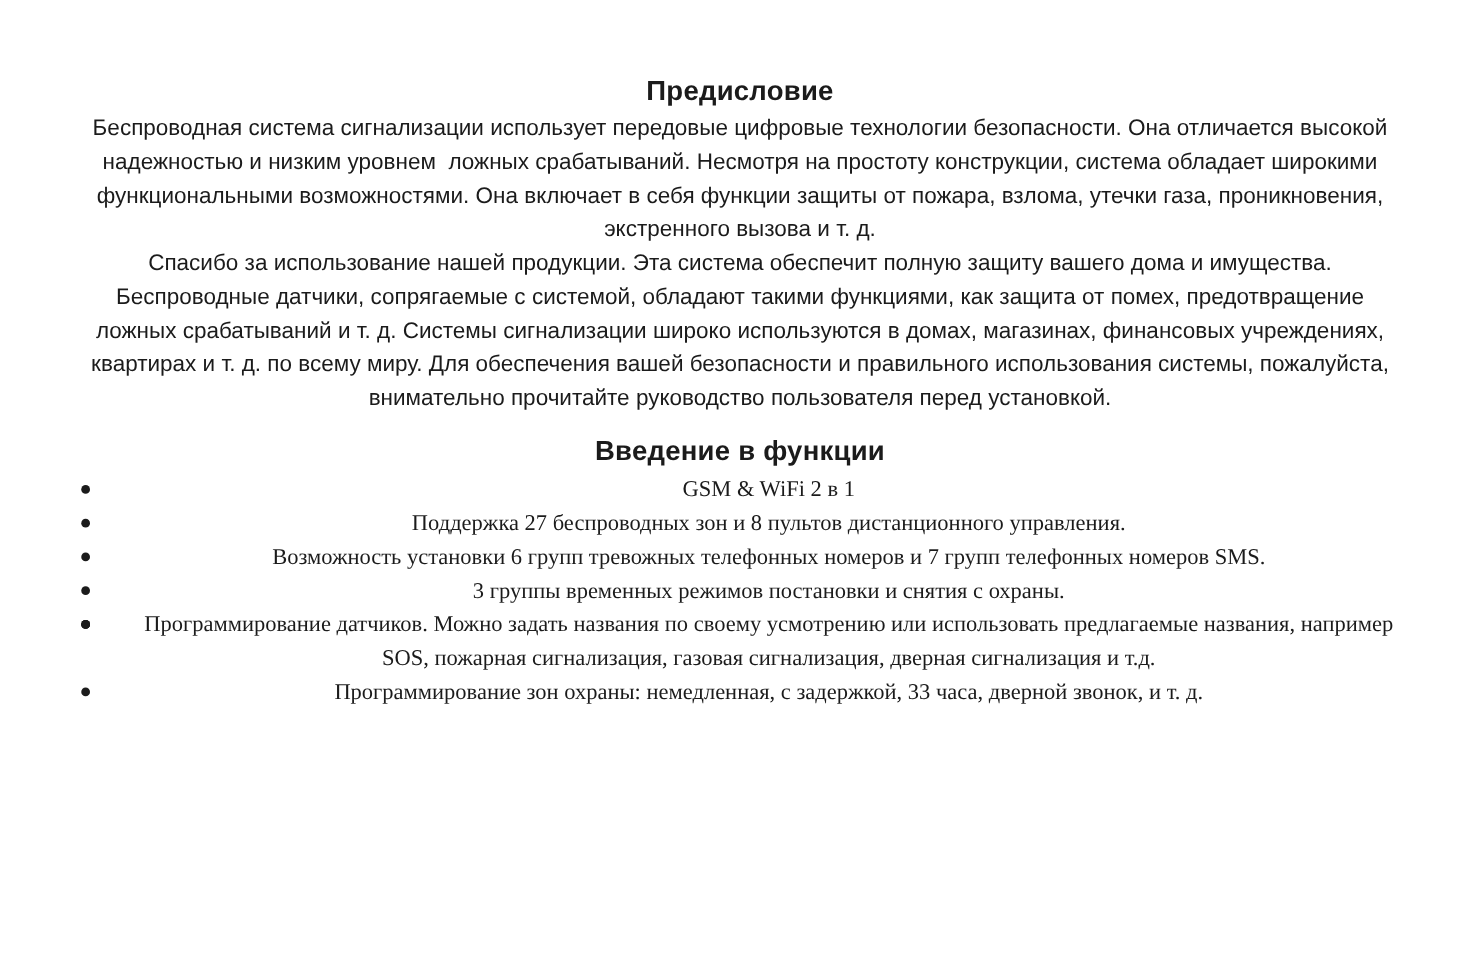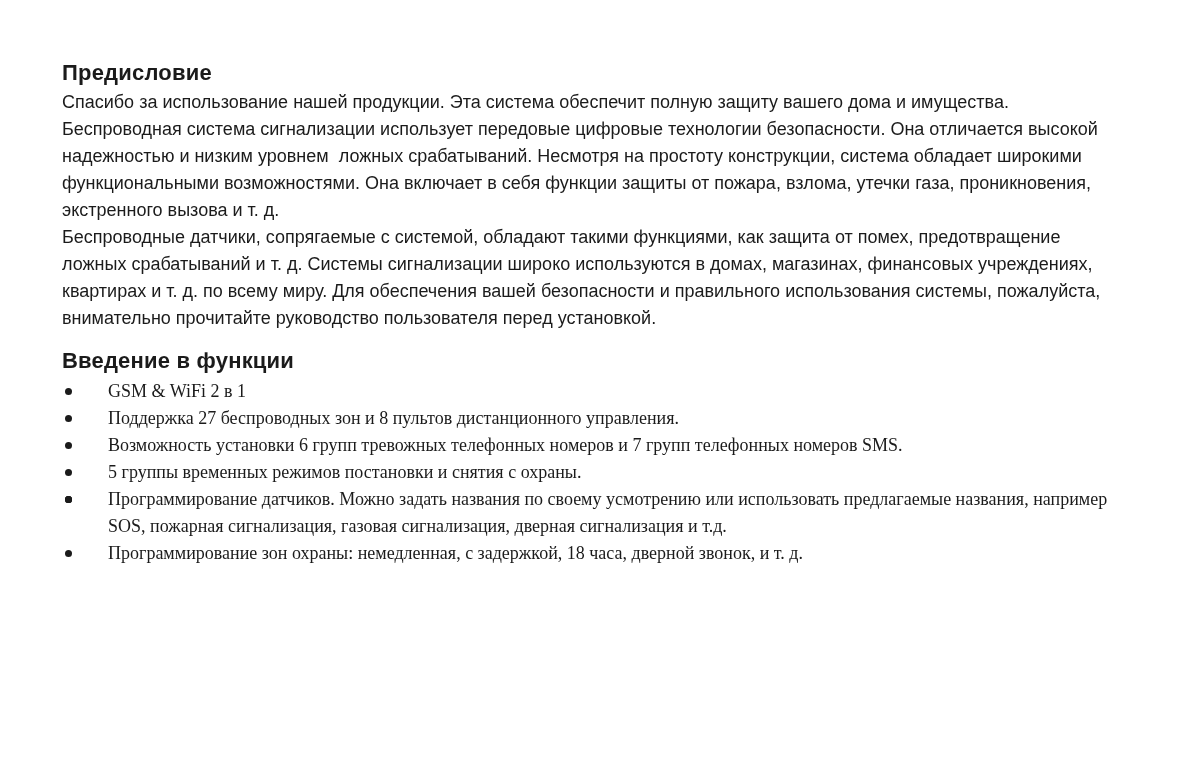--- a/index.html
+++ b/index.html
@@ -13,20 +13,21 @@
       position: relative;
       font-family: "Liberation Sans", sans-serif;
       color: #1b1b1b;
       overflow: hidden;
     }
     .page {
       position: absolute;
       left: 62px;
       top: 60px;
       width: 1060px;
+      text-align: center;
     }
     .doc-heading {
       font-size: 22px;
       font-weight: bold;
       line-height: 26px;
       letter-spacing: 0.2px;
       margin: 0 0 3px 0;
     }
     .doc-paragraph {
       font-size: 18px;
@@ -62,54 +63,54 @@
       white-space: pre-wrap;
     }
   </style>
 </head>
 <body style="background: rgb(255, 255, 255); color: rgb(27, 27, 27);">
 
 <main class="page">
 
   <section>
     <h1 class="doc-heading">Предисловие</h1>
+    <p class="doc-paragraph">Беспроводная система сигнализации использует передовые цифровые технологии безопасности. Она отличается высокой надежностью и низким уровнем  ложных срабатываний. Несмотря на простоту конструкции, система обладает широкими функциональными возможностями. Она включает в себя функции защиты от пожара, взлома, утечки газа, проникновения, экстренного вызова и т. д.</p>
     <p class="doc-paragraph">Спасибо за использование нашей продукции. Эта система обеспечит полную защиту вашего дома и имущества.</p>
-    <p class="doc-paragraph">Беспроводная система сигнализации использует передовые цифровые технологии безопасности. Она отличается высокой надежностью и низким уровнем  ложных срабатываний. Несмотря на простоту конструкции, система обладает широкими функциональными возможностями. Она включает в себя функции защиты от пожара, взлома, утечки газа, проникновения, экстренного вызова и т. д.</p>
     <p class="doc-paragraph">Беспроводные датчики, сопрягаемые с системой, обладают такими функциями, как защита от помех, предотвращение ложных срабатываний и т. д. Системы сигнализации широко используются в домах, магазинах, финансовых учреждениях, квартирах и т. д. по всему миру. Для обеспечения вашей безопасности и правильного использования системы, пожалуйста, внимательно прочитайте руководство пользователя перед установкой.</p>
   </section>
 
   <section class="features-section">
     <h1 class="doc-heading">Введение в функции</h1>
     <ul class="features-list">
       <li>
         <span class="bullet-dot"></span>
         <span class="li-text">GSM &amp; WiFi 2 в 1</span>
       </li>
       <li>
         <span class="bullet-dot"></span>
         <span class="li-text">Поддержка 27 беспроводных зон и 8 пультов дистанционного управления.</span>
       </li>
       <li>
         <span class="bullet-dot"></span>
         <span class="li-text">Возможность установки 6 групп тревожных телефонных номеров и 7 групп телефонных номеров SMS.</span>
       </li>
       <li>
         <span class="bullet-dot"></span>
-        <span class="li-text">5 группы временных режимов постановки и снятия с охраны.</span>
+        <span class="li-text">3 группы временных режимов постановки и снятия с охраны.</span>
       </li>
       <li>
         <span class="bullet-dot"></span>
       </li>
       <li>
         <span class="bullet-dot"></span>
       </li>
       <li>
         <span class="bullet-dot"></span>
         <span class="li-text">Программирование датчиков. Можно задать названия по своему усмотрению или использовать предлагаемые названия, например SOS, пожарная сигнализация, газовая сигнализация, дверная сигнализация и т.д.</span>
       </li>
       <li>
         <span class="bullet-dot"></span>
-        <span class="li-text">Программирование зон охраны: немедленная, с задержкой, 18 часа, дверной звонок, и т. д.</span>
+        <span class="li-text">Программирование зон охраны: немедленная, с задержкой, 33 часа, дверной звонок, и т. д.</span>
       </li>
     </ul>
   </section>
 
 </main>
 
 </body></html>

